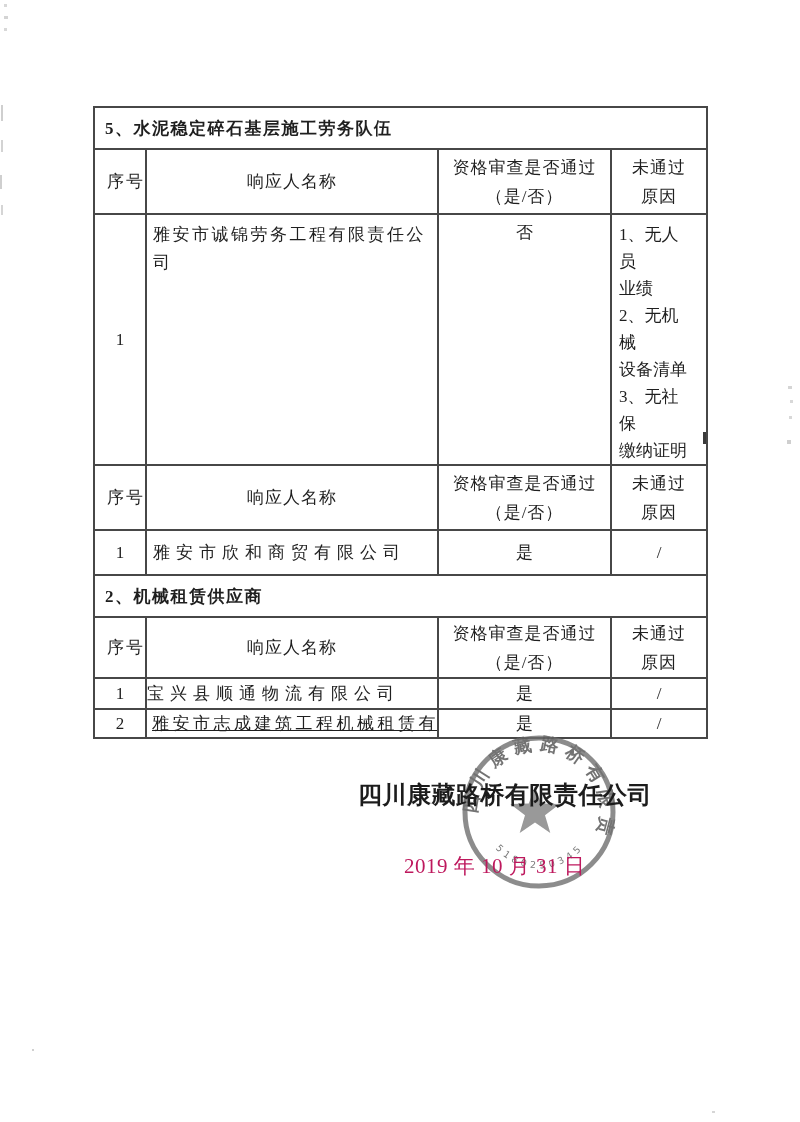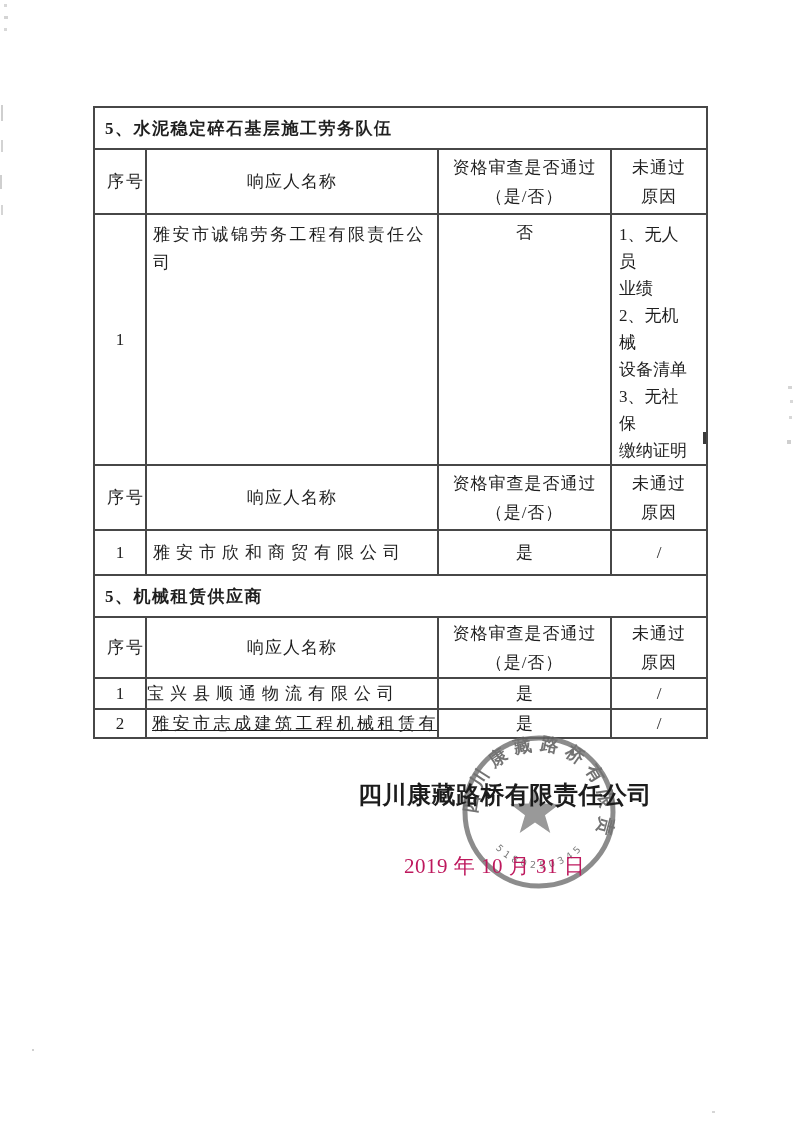--- a/index.html
+++ b/index.html
@@ -200,21 +200,21 @@
 原因</td>
       </tr>
       <tr class="r-data6">
         <td class="no-cell">1</td>
         <td class="name6">雅安市欣和商贸有限公司</td>
         <td class="pass-cell">是</td>
         <td class="slash-cell">/</td>
       </tr>
 
       <tr class="r-title">
-        <td colspan="4" class="title-cell">5、机械租赁供应商</td>
+        <td colspan="4" class="title-cell">2、机械租赁供应商</td>
       </tr>
       <tr class="r-head7">
         <td class="head-cell head-no">序号</td>
         <td class="head-cell">响应人名称</td>
         <td class="head-cell">资格审查是否通过
 （是/否）</td>
         <td class="head-cell">未通过
 原因</td>
       </tr>
       <tr class="r-data7a">

